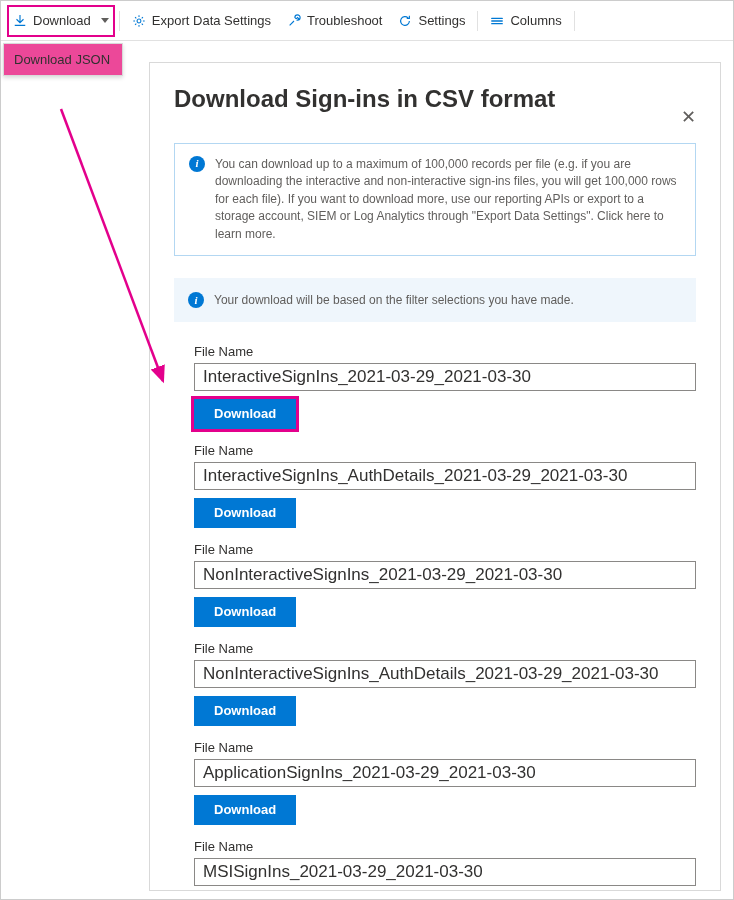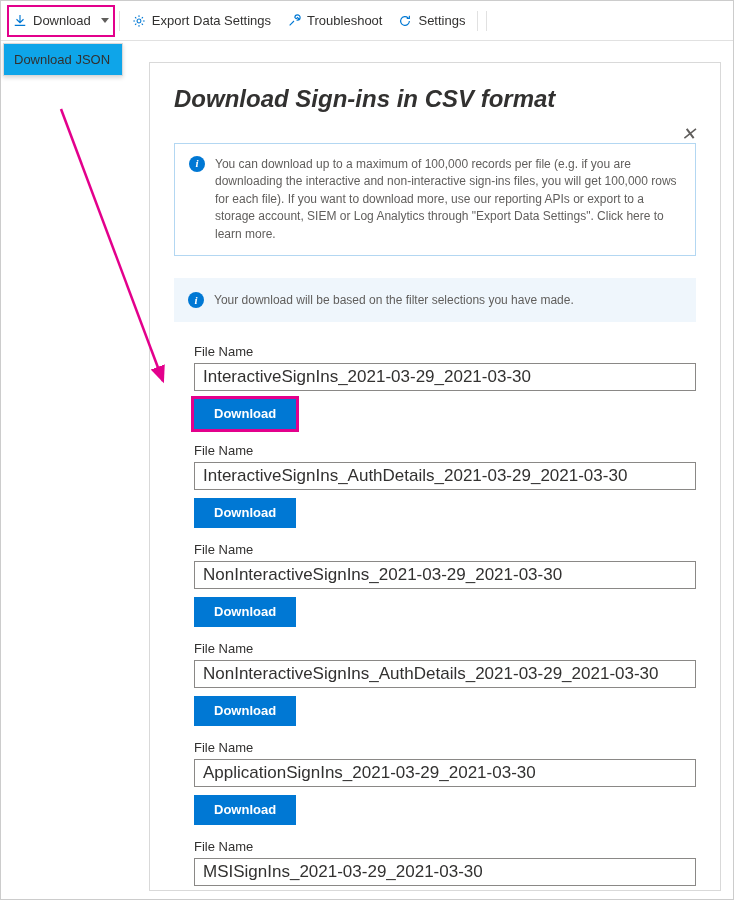--- a/index.html
+++ b/index.html
@@ -50,21 +50,21 @@
     border-left:4px solid transparent;
     border-right:4px solid transparent;
     border-top:5px solid #605e5c;
     margin-left:4px;
   }
   .dropdown {
     position: absolute;
     top: 42px;
     left: 2px;
     border: 1px solid #d9d9d9;
-    background: #0ea5e9;
+    background: #ec4899;
     box-shadow: 0 2px 4px rgba(0,0,0,.15);
     width: 120px;
   }
   .dd-item {
     padding: 8px 10px;
     cursor: pointer;
   }
   .dd-item.highlight {
     border: 2px solid #e3008c;
   }
@@ -75,22 +75,21 @@
     width: 572px;
     height: 829px;
     border: 1px solid #d9d9d9;
     background: #fff;
     padding: 22px 24px 10px 24px;
     overflow: hidden;
   }
   .panel-header {
     display: flex;
     justify-content: space-between;
-    align-items: flex-end;
-    font-style: italic;
+    align-items: center;
   }
   .panel-title {
     font-size: 24px;
     font-weight: 600;
     margin: 0 0 30px 0;
     color: #323130;
   }
   .close-x {
     font-size: 18px;
     color: #605e5c;
@@ -193,20 +192,26 @@
       </svg>
     <span>Troubleshoot</span>
   </div>
   <div class="tb-item">
     <svg width="14" height="14" viewBox="0 0 16 16">
         <path fill="none" stroke="#0078d4" stroke-width="1.3" d="M13 8a5 5 0 11-1.5-3.6M13 2v3h-3"></path>
       </svg>
     <span>Settings</span>
   </div>
   <div class="tb-sep"></div>
+  <div class="tb-item">
+    <svg width="14" height="14" viewBox="0 0 16 16">
+        <path stroke="#0078d4" stroke-width="1.5" d="M2 5h12M2 8h12M2 11h12" stroke-linecap="round"></path>
+      </svg>
+    <span>Columns</span>
+  </div>
   <div class="tb-sep"></div>
 </div>
 
 <div class="dropdown">
   <div class="dd-item">Download JSON</div>
 </div>
 
 <div class="panel">
   <div class="panel-header">
     <h1 class="panel-title">Download Sign-ins in CSV format</h1>

